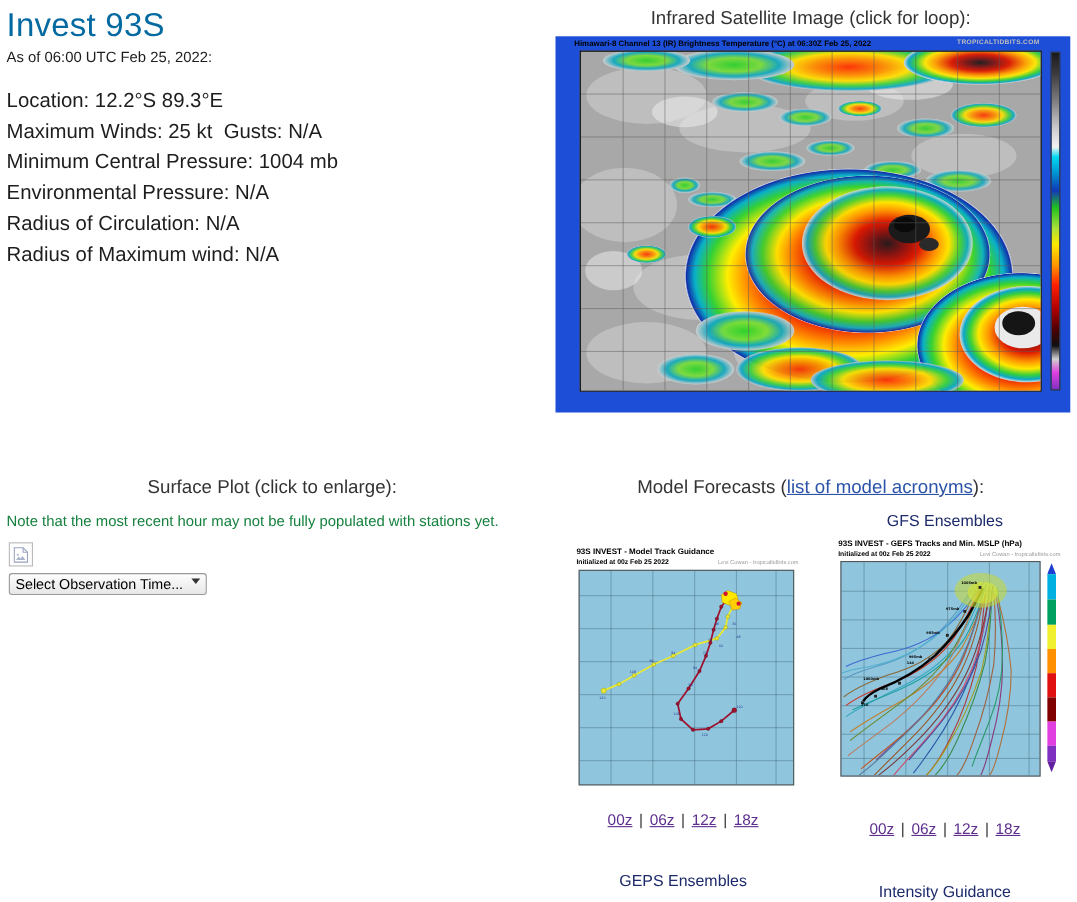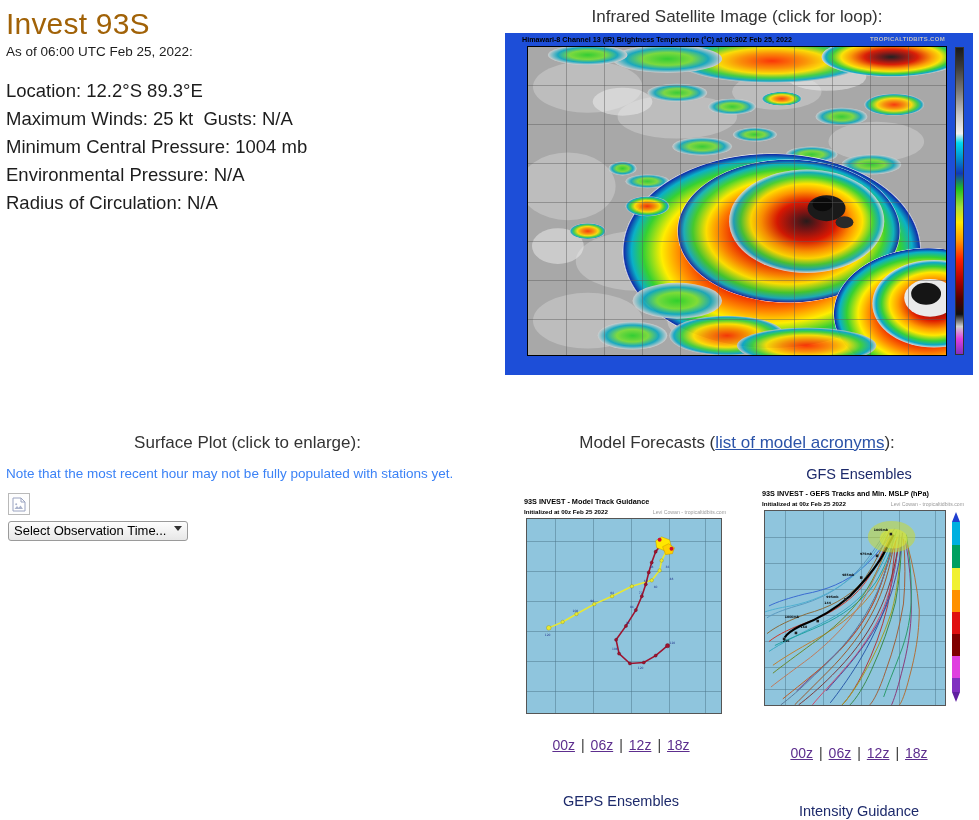--- a/index.html
+++ b/index.html
@@ -10,37 +10,37 @@
     font-family: "Liberation Sans", sans-serif;
     color: #222;
     overflow: hidden;
   }
   .page { position: relative; width: 979px; height: 820px; }
 
   
   .left-col { position: absolute; left: 0; top: 0; width: 495px; height: 820px; }
 
   .storm-title {
-    font-size: 30px; color: #a16207; font-weight: 400;
+    font-size: 30px; color: #0369a1; font-weight: 400;
     margin: 6px 0 0 6px; line-height: 36px; letter-spacing: .2px;
   }
   .as-of { font-size: 13.5px; color: #1d1d1d; margin: 2px 0 13px 6px; }
 
   .stats { margin: 18px 0 0 6px; }
   .stats .row {
     font-size: 18.5px; color: #1d1d1d; line-height: 28px; white-space: pre;
   }
 
   .surface-head {
     position: absolute; top: 433px; left: 0; width: 495px;
     text-align: center; font-size: 17px; color: #333;
   }
   .surface-note {
     position: absolute; top: 466px; left: 6px; width: 480px;
-    font-size: 13.5px; color: #3b82f6;
+    font-size: 13.5px; color: #15803d;
   }
   .broken-img {
     position: absolute; top: 493px; left: 8px;
     width: 22px; height: 22px;
     border: 1px solid #b9b9b9; background: #fdfdfd;
     display: flex; align-items: center; justify-content: center;
   }
   .broken-img svg { display: block; }
 
   .obs-select {
@@ -163,20 +163,21 @@
 
     <div class="storm-title">Invest 93S</div>
     <div class="as-of">As of 06:00 UTC Feb 25, 2022:</div>
 
     <div class="stats">
       <div class="row">Location: 12.2°S 89.3°E</div>
       <div class="row">Maximum Winds: 25 kt  Gusts: N/A</div>
       <div class="row">Minimum Central Pressure: 1004 mb</div>
       <div class="row">Environmental Pressure: N/A</div>
       <div class="row">Radius of Circulation: N/A</div>
+      <div class="row">Radius of Maximum wind: N/A</div>
     </div>
 
     <div class="surface-head">Surface Plot (click to enlarge):</div>
     <div class="surface-note">Note that the most recent hour may not be fully populated with stations yet.</div>
 
     <div class="broken-img">
       <svg width="14" height="15" viewBox="0 0 14 15">
         <path d="M1 1 h8 l4 4 v9 h-12 z" fill="#fff" stroke="#9aa3c0" stroke-width="1"></path>
         <path d="M9 1 v4 h4" fill="none" stroke="#9aa3c0" stroke-width="1"></path>
         <path d="M2.5 12 l2.5-3 1.6 1.8 2-2.4 2.4 3.6 z" fill="#aab3cc"></path>

